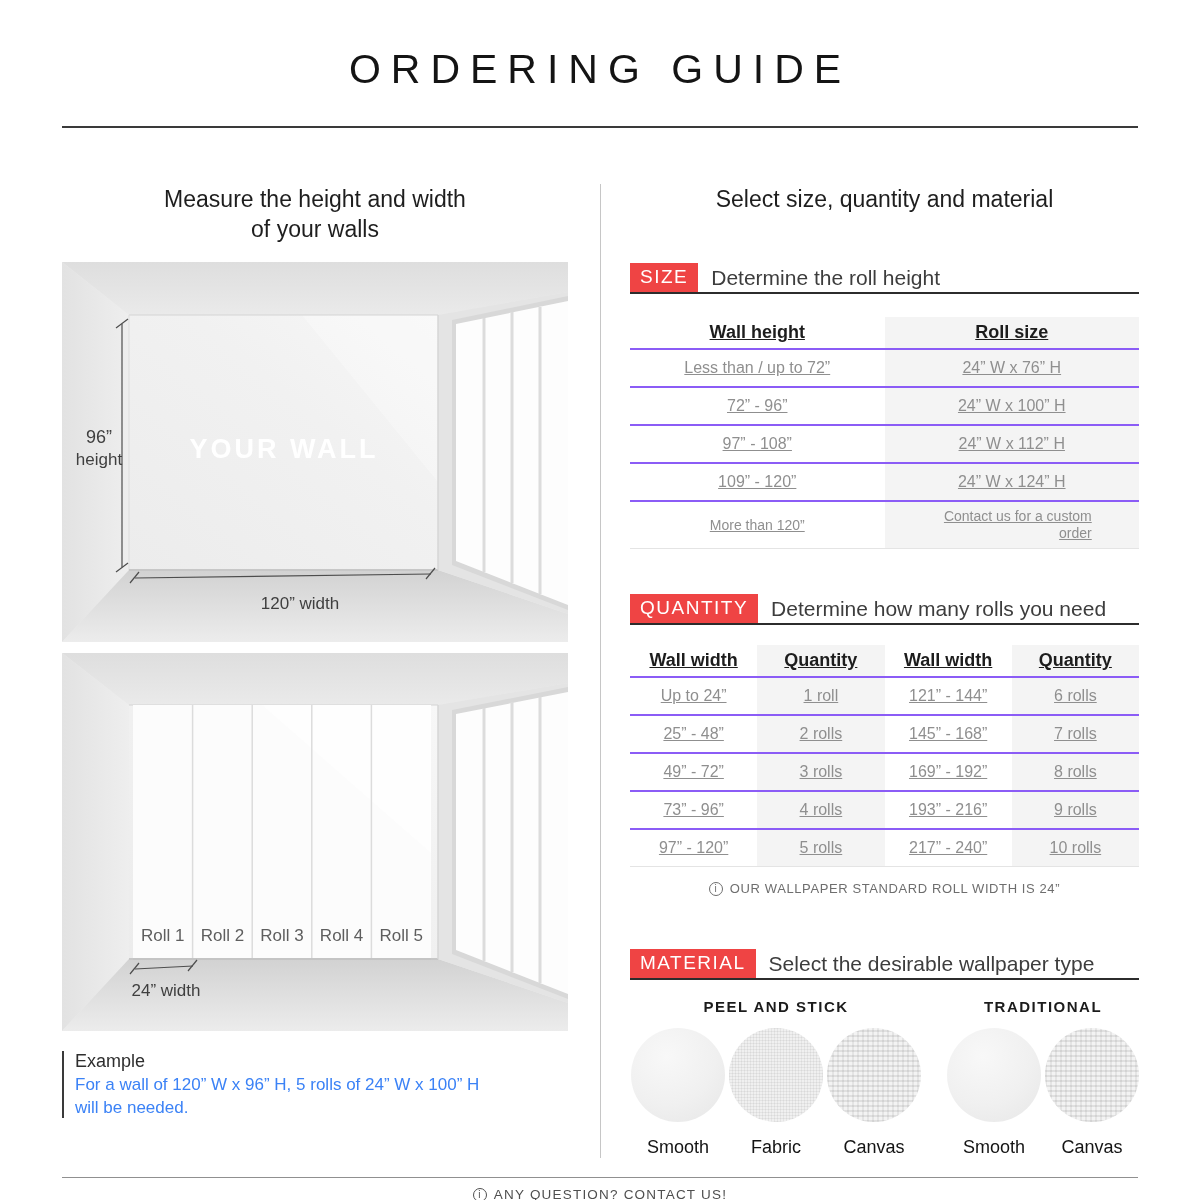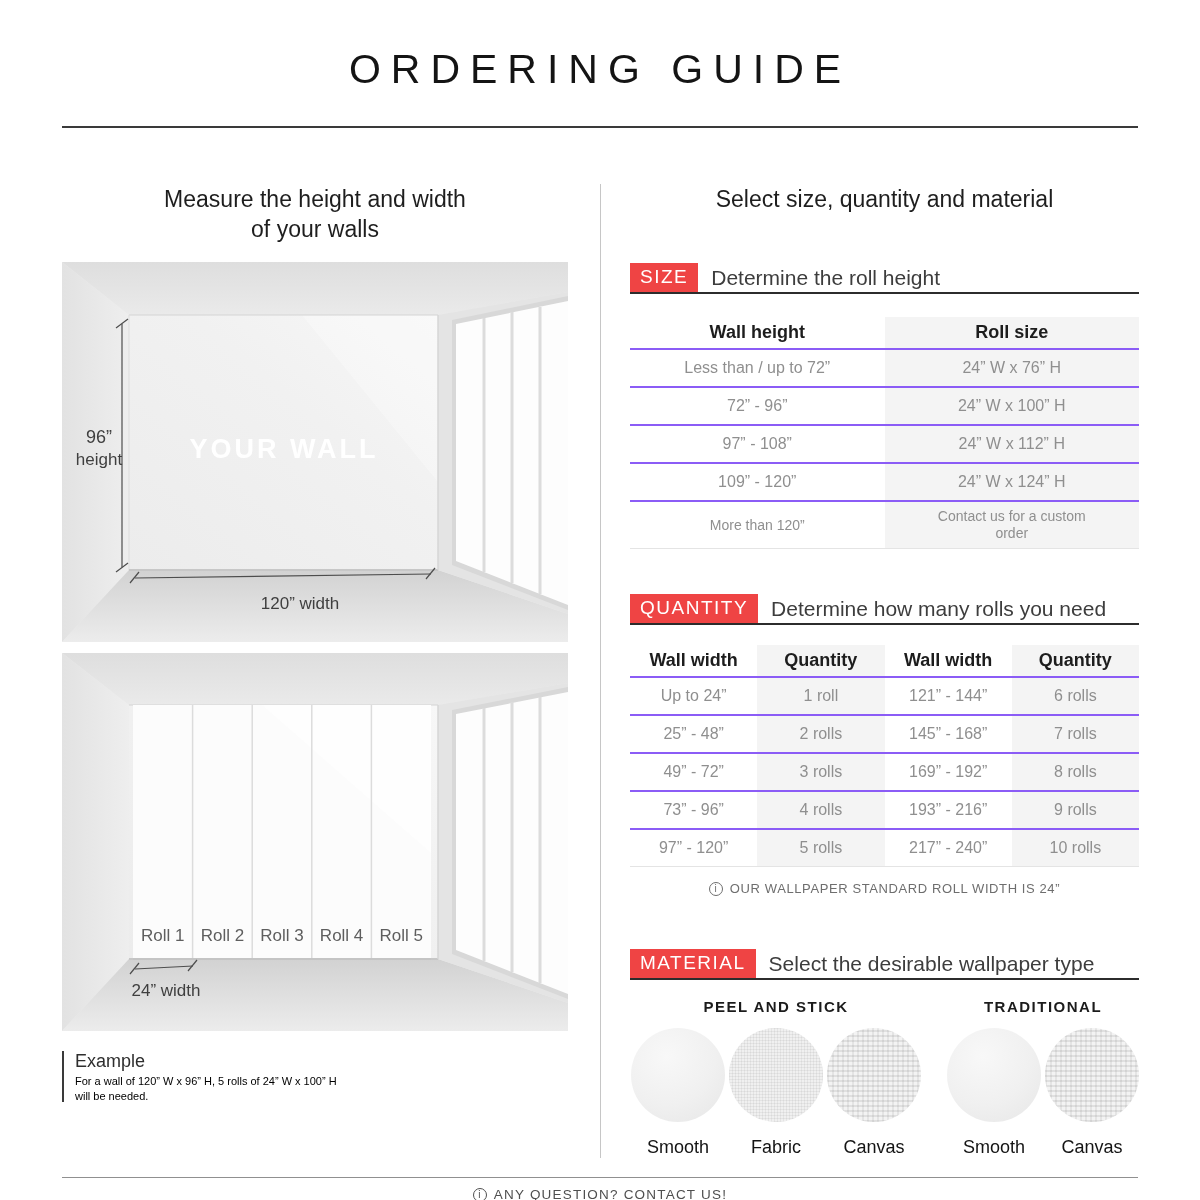--- a/index.html
+++ b/index.html
@@ -32,42 +32,42 @@
   .room + .room { margin-top:11px; }
   .measure-text { font-size:17px; fill:#3f3f3f; }
   .measure-big { font-size:18px; fill:#3f3f3f; }
   .wall-label { font-size:27px; font-weight:700; fill:#ffffff; letter-spacing:3px; }
   .roll-label { font-size:17px; fill:#5e5e5e; }
   .mline { stroke:#4d4d4d; stroke-width:1.2; }
 
   
   .example { margin-top:20px; border-left:2px solid #3a3a3a; padding-left:11px; color:#333; }
   .example .ex-title { font-size:18px; color:#2e2e2e; }
-  .example .ex-line { font-size:11px; margin-top:3px; color:#000000; }
+  .example .ex-line { font-size:17px; margin-top:3px; color:#3b82f6; }
 
   
   .section-head {
     display:flex; align-items:flex-end; border-bottom:2px solid #2c2c2c; padding-bottom:0;
   }
   .badge {
     background:#ef4444; color:#fff; font-size:19px; font-weight:500;
     letter-spacing:1.5px; padding:3px 10px 4px 10px; white-space:nowrap;
   }
   .section-subtitle { font-size:21px; color:#3d3d3d; margin-left:13px; padding-bottom:2px; white-space:nowrap; }
 
   .size-head { margin-top:49px; }
   .qty-head  { margin-top:45px; }
   .mat-head  { margin-top:53px; }
 
   
   .table { margin-top:23px; width:100%; border-bottom:1px solid #e4e4e4; }
   .trow { display:grid; }
   .size-table .trow { grid-template-columns:1fr 1fr; }
   .qty-table  .trow { grid-template-columns:1fr 1fr 1fr 1fr; }
-  .trow > div { display:flex; align-items:center; justify-content:center; text-align:center; }
+  .trow > div { display:flex; align-items:center; justify-content:center; text-align:right;text-decoration:underline; }
   .trow.head > div { height:31px; font-size:18px; font-weight:700; color:#1d1d1d; }
   .trow.data { border-top:2px solid #8b5cf6; }
   .trow.data > div { height:36px; font-size:16px; color:#8f8f8f; }
   .trow.data.tall > div { height:46px; font-size:14px; line-height:17px; }
   .band { background:#f4f4f4; }
   .wrapcell { max-width:160px; margin:3px auto; }
 
   .qty-table { margin-top:20px; }
 
   

